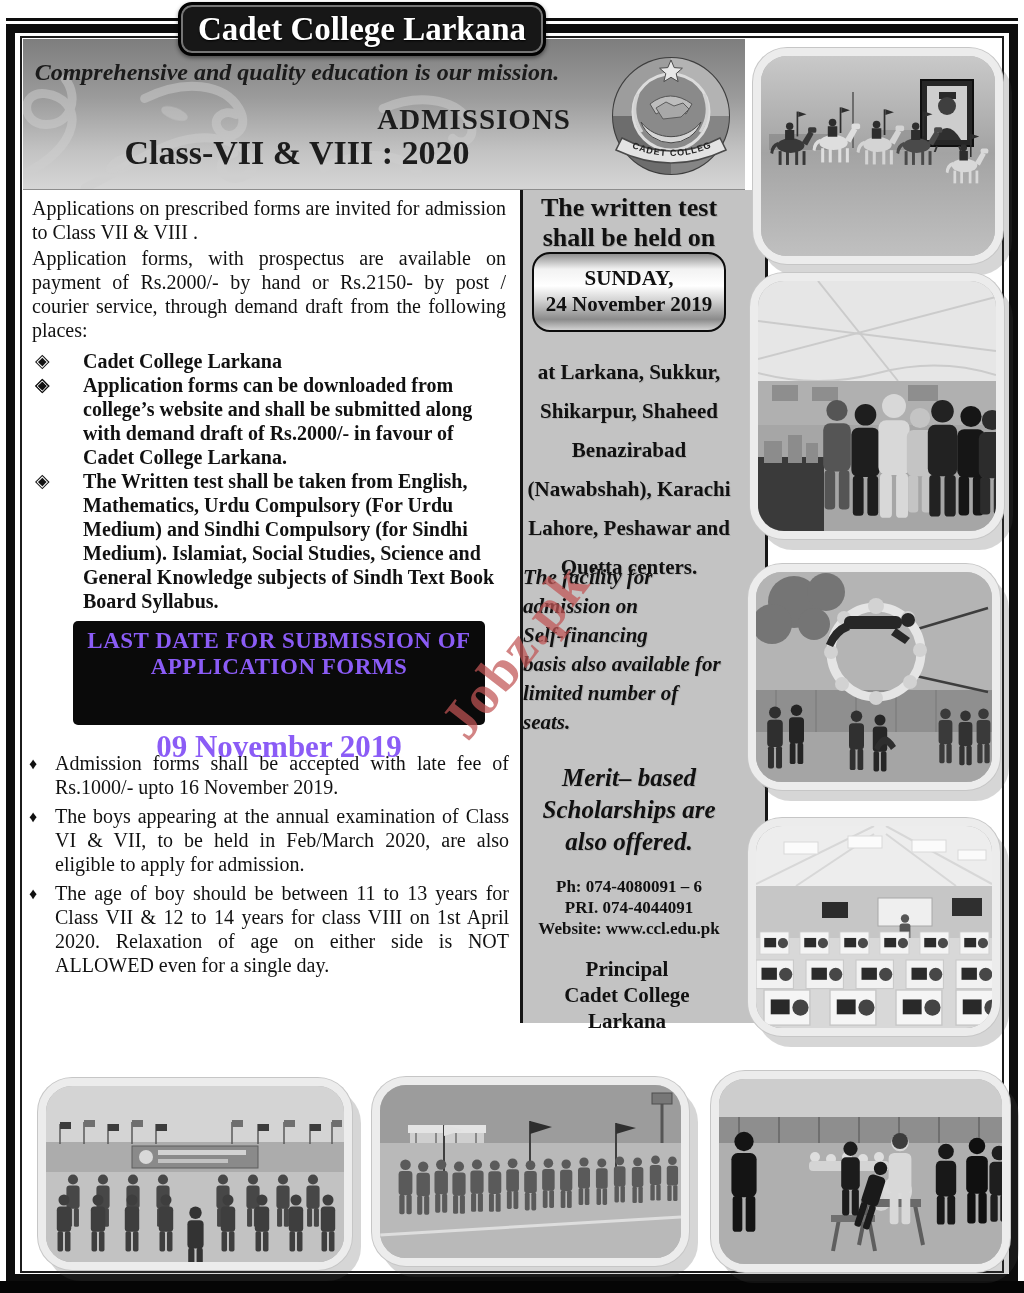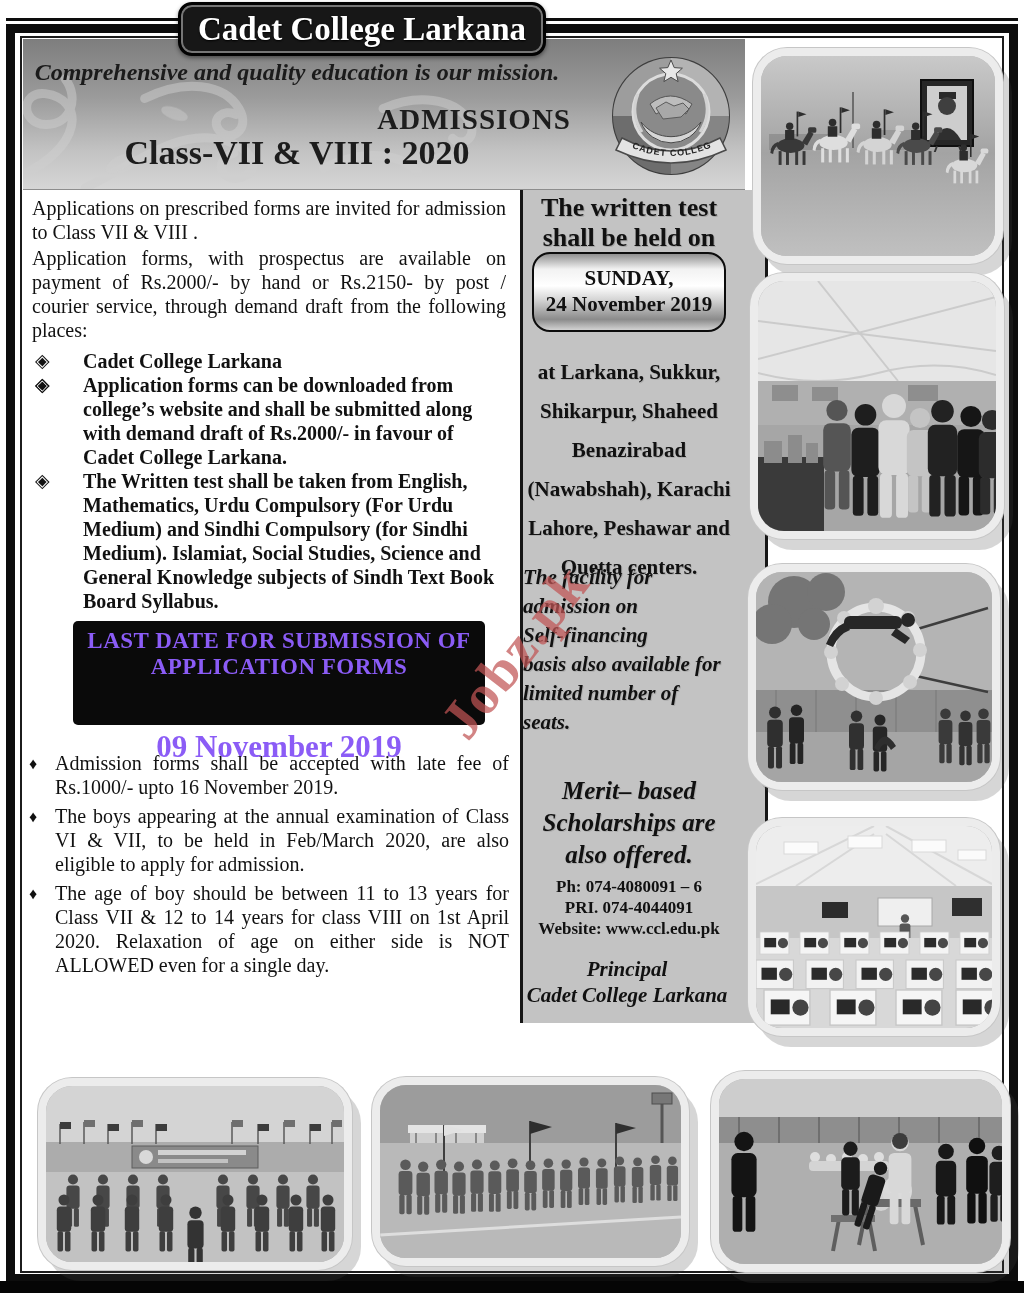--- a/index.html
+++ b/index.html
@@ -54,25 +54,25 @@
     font-size:26px;line-height:30px;text-shadow:1px 1px 0 #a6a6a6;}
   .sunday{position:absolute;top:62px;left:9px;width:194px;height:80px;border:2px solid #0c0c0c;
     border-radius:18px;text-align:center;padding-top:11px;
     background:linear-gradient(180deg,#8f8f8f 0%,#f2f2f2 20%,#ffffff 42%,#d5d5d5 60%,#8b8b8b 86%,#d2d2d2 100%);}
   .sd1{font-weight:bold;font-size:21px;line-height:26px;}
   .centers{position:absolute;top:163px;left:0;width:212px;text-align:center;
     font-weight:bold;font-size:21px;line-height:39px;text-shadow:1px 1px 0 #aeaeae;}
   .facility{position:absolute;top:373px;left:0;width:212px;text-align:left;
     font-style:italic;font-weight:bold;font-size:21px;line-height:29px;text-shadow:1px 1px 0 #aeaeae;}
   .merit{position:absolute;top:572px;left:0;width:212px;text-align:center;
-    font-style:italic;font-weight:bold;font-size:25px;line-height:32px;text-shadow:1px 1px 0 #aeaeae;margin-top:13px;}
+    font-style:italic;font-weight:bold;font-size:25px;line-height:32px;text-shadow:1px 1px 0 #aeaeae;}
   .contact{position:absolute;top:686px;left:0;width:212px;text-align:center;
     font-weight:bold;font-size:17px;line-height:21px;}
   .principal{position:absolute;top:766px;left:0;width:208px;text-align:center;
-    font-style:italic;font-weight:bold;font-size:21px;line-height:26px;}
+    font-weight:bold;font-size:21px;line-height:26px;}
 
   
   .ph{position:absolute;border:8px solid #ececec;border-radius:34px;overflow:hidden;background:#b5b5b5;
     box-shadow:0 0 0 1px #c6c6c6,9px 11px 0 rgba(70,70,70,.22);z-index:2;}
   .ph svg{display:block;width:100%;height:100%;}
   #ph1{left:753px;top:48px;width:250px;height:216px;}
   #ph2{left:750px;top:273px;width:254px;height:266px;}
   #ph3{left:748px;top:564px;width:252px;height:226px;}
   #ph4{left:748px;top:818px;width:252px;height:218px;}
   #ph5{left:38px;top:1078px;width:314px;height:192px;}

